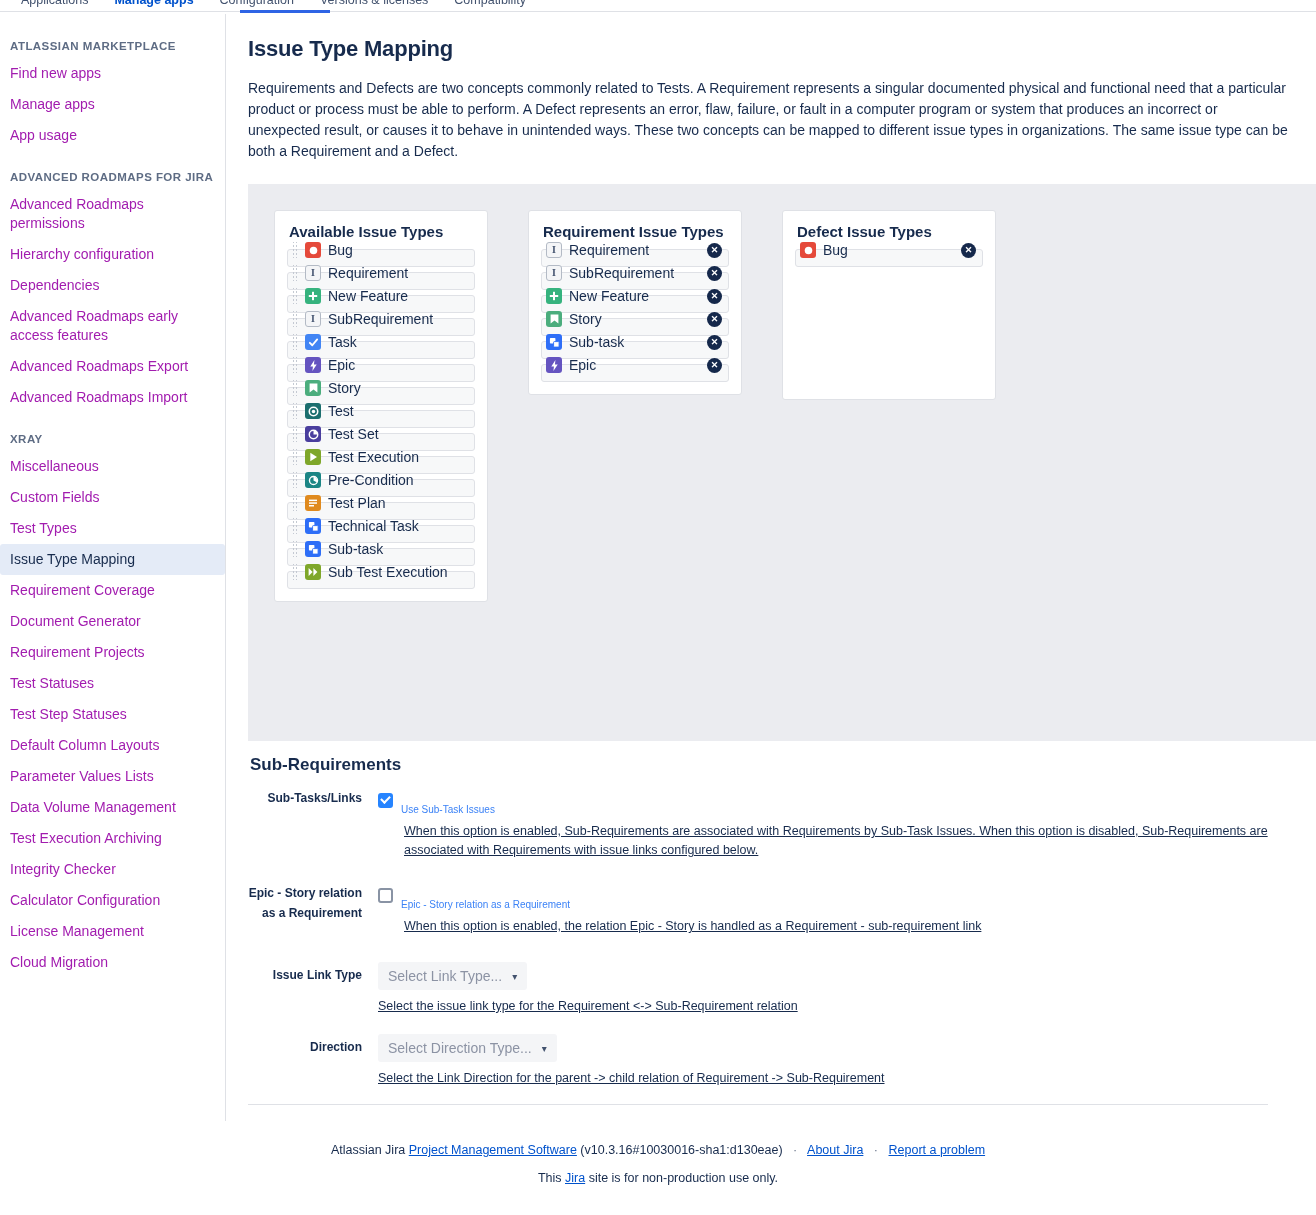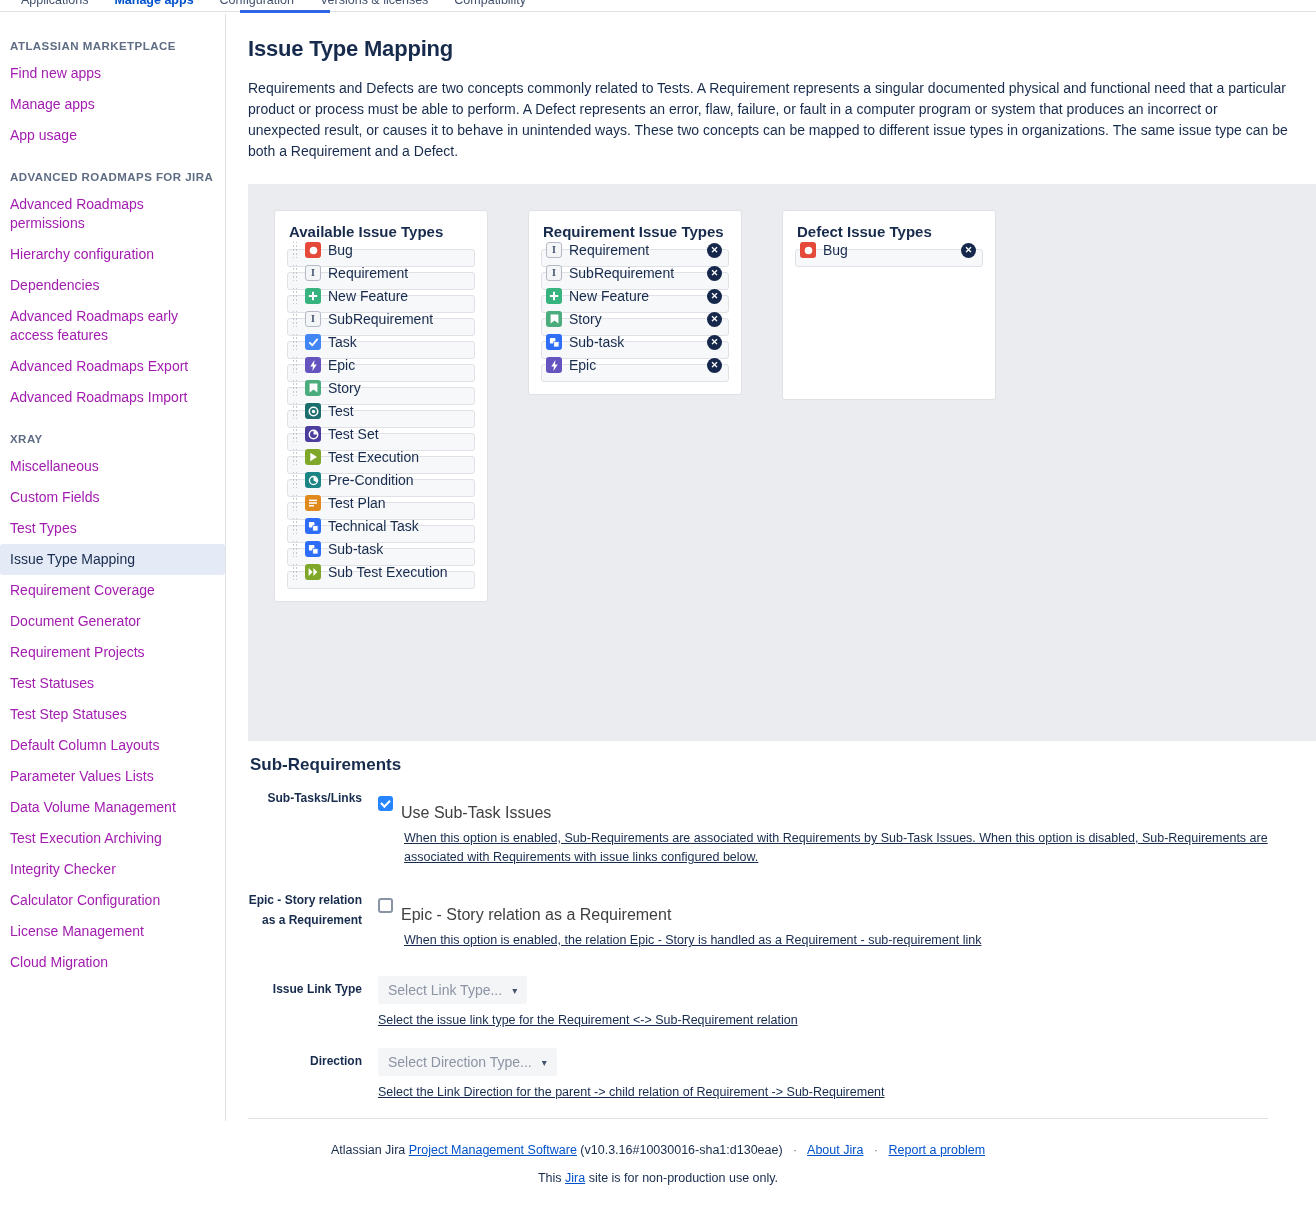--- a/index.html
+++ b/index.html
@@ -130,21 +130,21 @@
     width:15px; height:15px; border-radius:3px; flex:0 0 15px;
     border:2px solid #8993A4; background:#fff;
     display:flex; align-items:center; justify-content:center;
     cursor:pointer;
   }
   .cb.on { background:#2684FF; border-color:#2684FF; }
   .cb.on::after {
     content:""; width:7px; height:4px; border-left:2px solid #fff; border-bottom:2px solid #fff;
     transform:rotate(-45deg) translate(1px,-1px);
   }
-  .cbtext { font-size:16px; color:#404040;margin-top:19px; }
+  .cbtext { font-size:10px; color:#3b82f6;margin-top:19px; }
   .hint { font-size:12.5px; color:#172B4D; line-height:19px; margin:7px 0 0 26px; max-width:900px;text-decoration:underline; }
   .hint.nopad { margin-left:0; }
 
   .sel {
     display:inline-flex; align-items:center; gap:10px;
     background:#F4F5F7; border:1px solid transparent; border-radius:3px;
     height:28px; padding:0 9px; font-size:14px; color:#8C93A4; cursor:pointer;
   }
   .sel .caret { font-size:10px; color:#42526E; }
 

